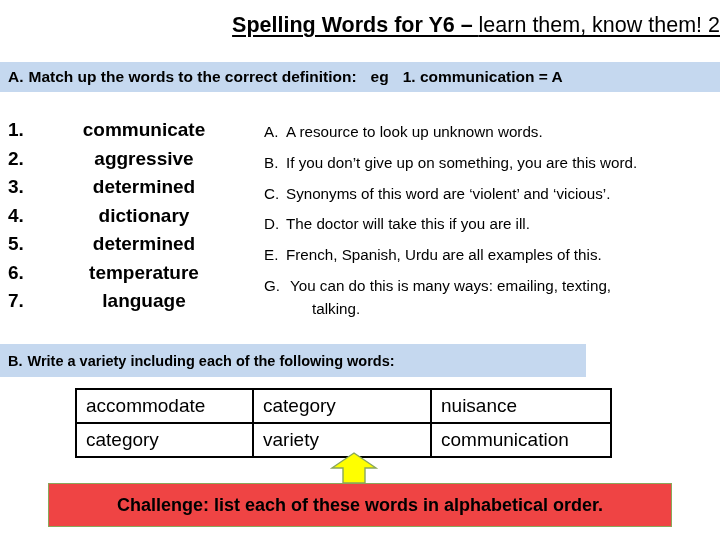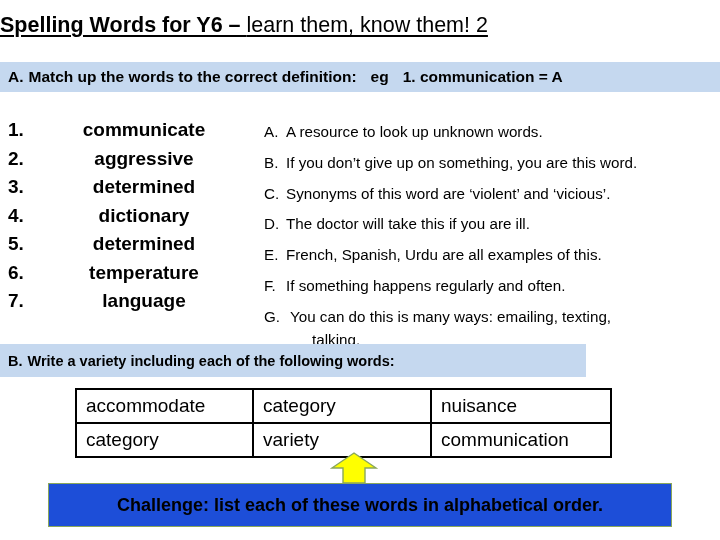--- a/index.html
+++ b/index.html
@@ -15,21 +15,21 @@
     overflow: hidden;
     position: relative;
   }
 
   
   .slide-title {
     position: absolute;
     left: 0;
     top: 11px;
     width: 720px;
-    text-align: left;
+    text-align: right;
     font-size: 21.5px;
     line-height: 28px;
     white-space: nowrap;
   }
   .slide-title .t-bold {
     font-weight: bold;
     text-decoration: underline;
     text-underline-offset: 3px;
   }
   .slide-title .t-plain {
@@ -150,21 +150,21 @@
     height: 32px;
   }
 
   
   #challenge-box {
     position: absolute;
     left: 48px;
     top: 483px;
     width: 624px;
     height: 44px;
-    background: #1d4ed8;
+    background: #ef4444;
     border: 1.5px solid #8aa75b;
     box-sizing: border-box;
     display: flex;
     align-items: center;
     justify-content: center;
     font-size: 18px;
     font-weight: bold;
   }
 </style>
 </head>
@@ -220,23 +220,20 @@
     <span class="letter">B.</span><span>If you don’t give up on something, you are this word.</span>
   </div>
   <div class="def">
     <span class="letter">C.</span><span>Synonyms of this word are ‘violent’ and ‘vicious’.</span>
   </div>
   <div class="def">
     <span class="letter">D.</span><span>The doctor will take this if you are ill.</span>
   </div>
   <div class="def">
     <span class="letter">E.</span><span>French, Spanish, Urdu are all examples of this.</span>
-  </div>
-  <div class="def">
-    <span class="letter">F.</span><span>If something happens regularly and often.</span>
   </div>
   <div class="def wide">
     <span class="letter">G.</span><span>You can do this is many ways: emailing, texting,</span>
     <span class="cont-indent">talking.</span>
   </div>
 </div>
 
 <div class="bar" id="bar-b">
   <span class="bar-b-letter">B.</span>
   <span>Write a variety including each of the following words</span>

